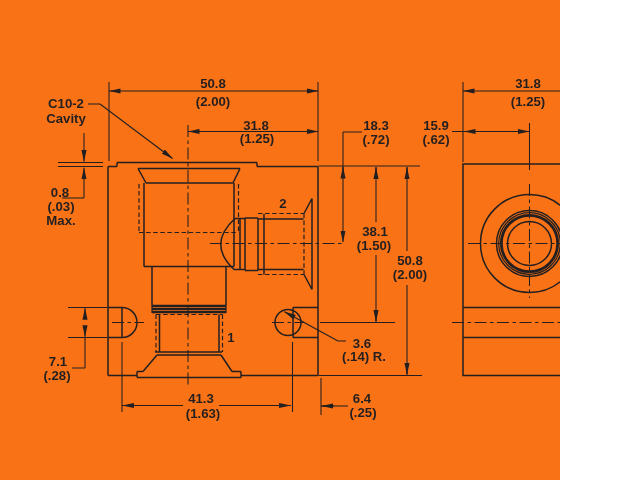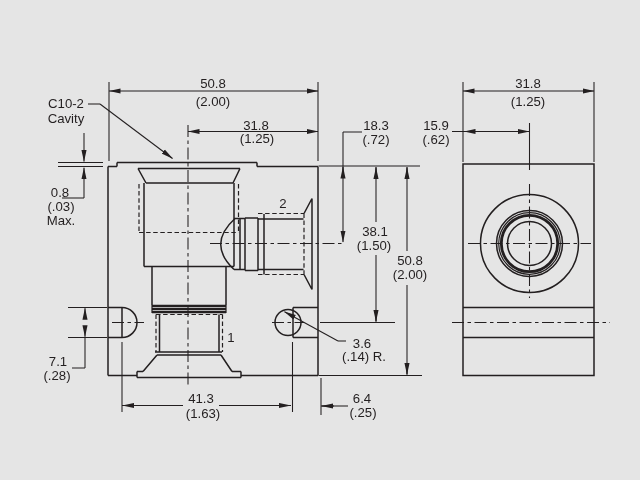--- a/index.html
+++ b/index.html
@@ -1,16 +1,16 @@
 <!DOCTYPE html>
 <html><head>
 <meta charset="utf-8">
 <style>
   html,body{margin:0;padding:0;background:#ffffff;}
-  .page{width:640px;height:480px;background:#e5e5e5;overflow:hidden;position:relative;}
+  .page{width:560px;height:480px;background:#f97316;overflow:hidden;position:relative;font-weight:bold;}
   svg{display:block;}
   text{font-family:"Liberation Sans","DejaVu Sans",sans-serif;fill:#231f20;}
   .dimtxt{font-size:13.2px;}
   .obj{stroke:#231f20;stroke-width:1.5;fill:none;}
   .obj2{stroke:#231f20;stroke-width:1.2;fill:none;}
   .hid{stroke:#231f20;stroke-width:1.2;fill:none;stroke-dasharray:4.5 2.6;}
   .ctr{stroke:#231f20;stroke-width:1.05;fill:none;stroke-dasharray:12 3.5 3.5 3.5;}
   .dim{stroke:#231f20;stroke-width:1.05;fill:none;}
   .thick{stroke:#231f20;fill:none;}
 </style>

